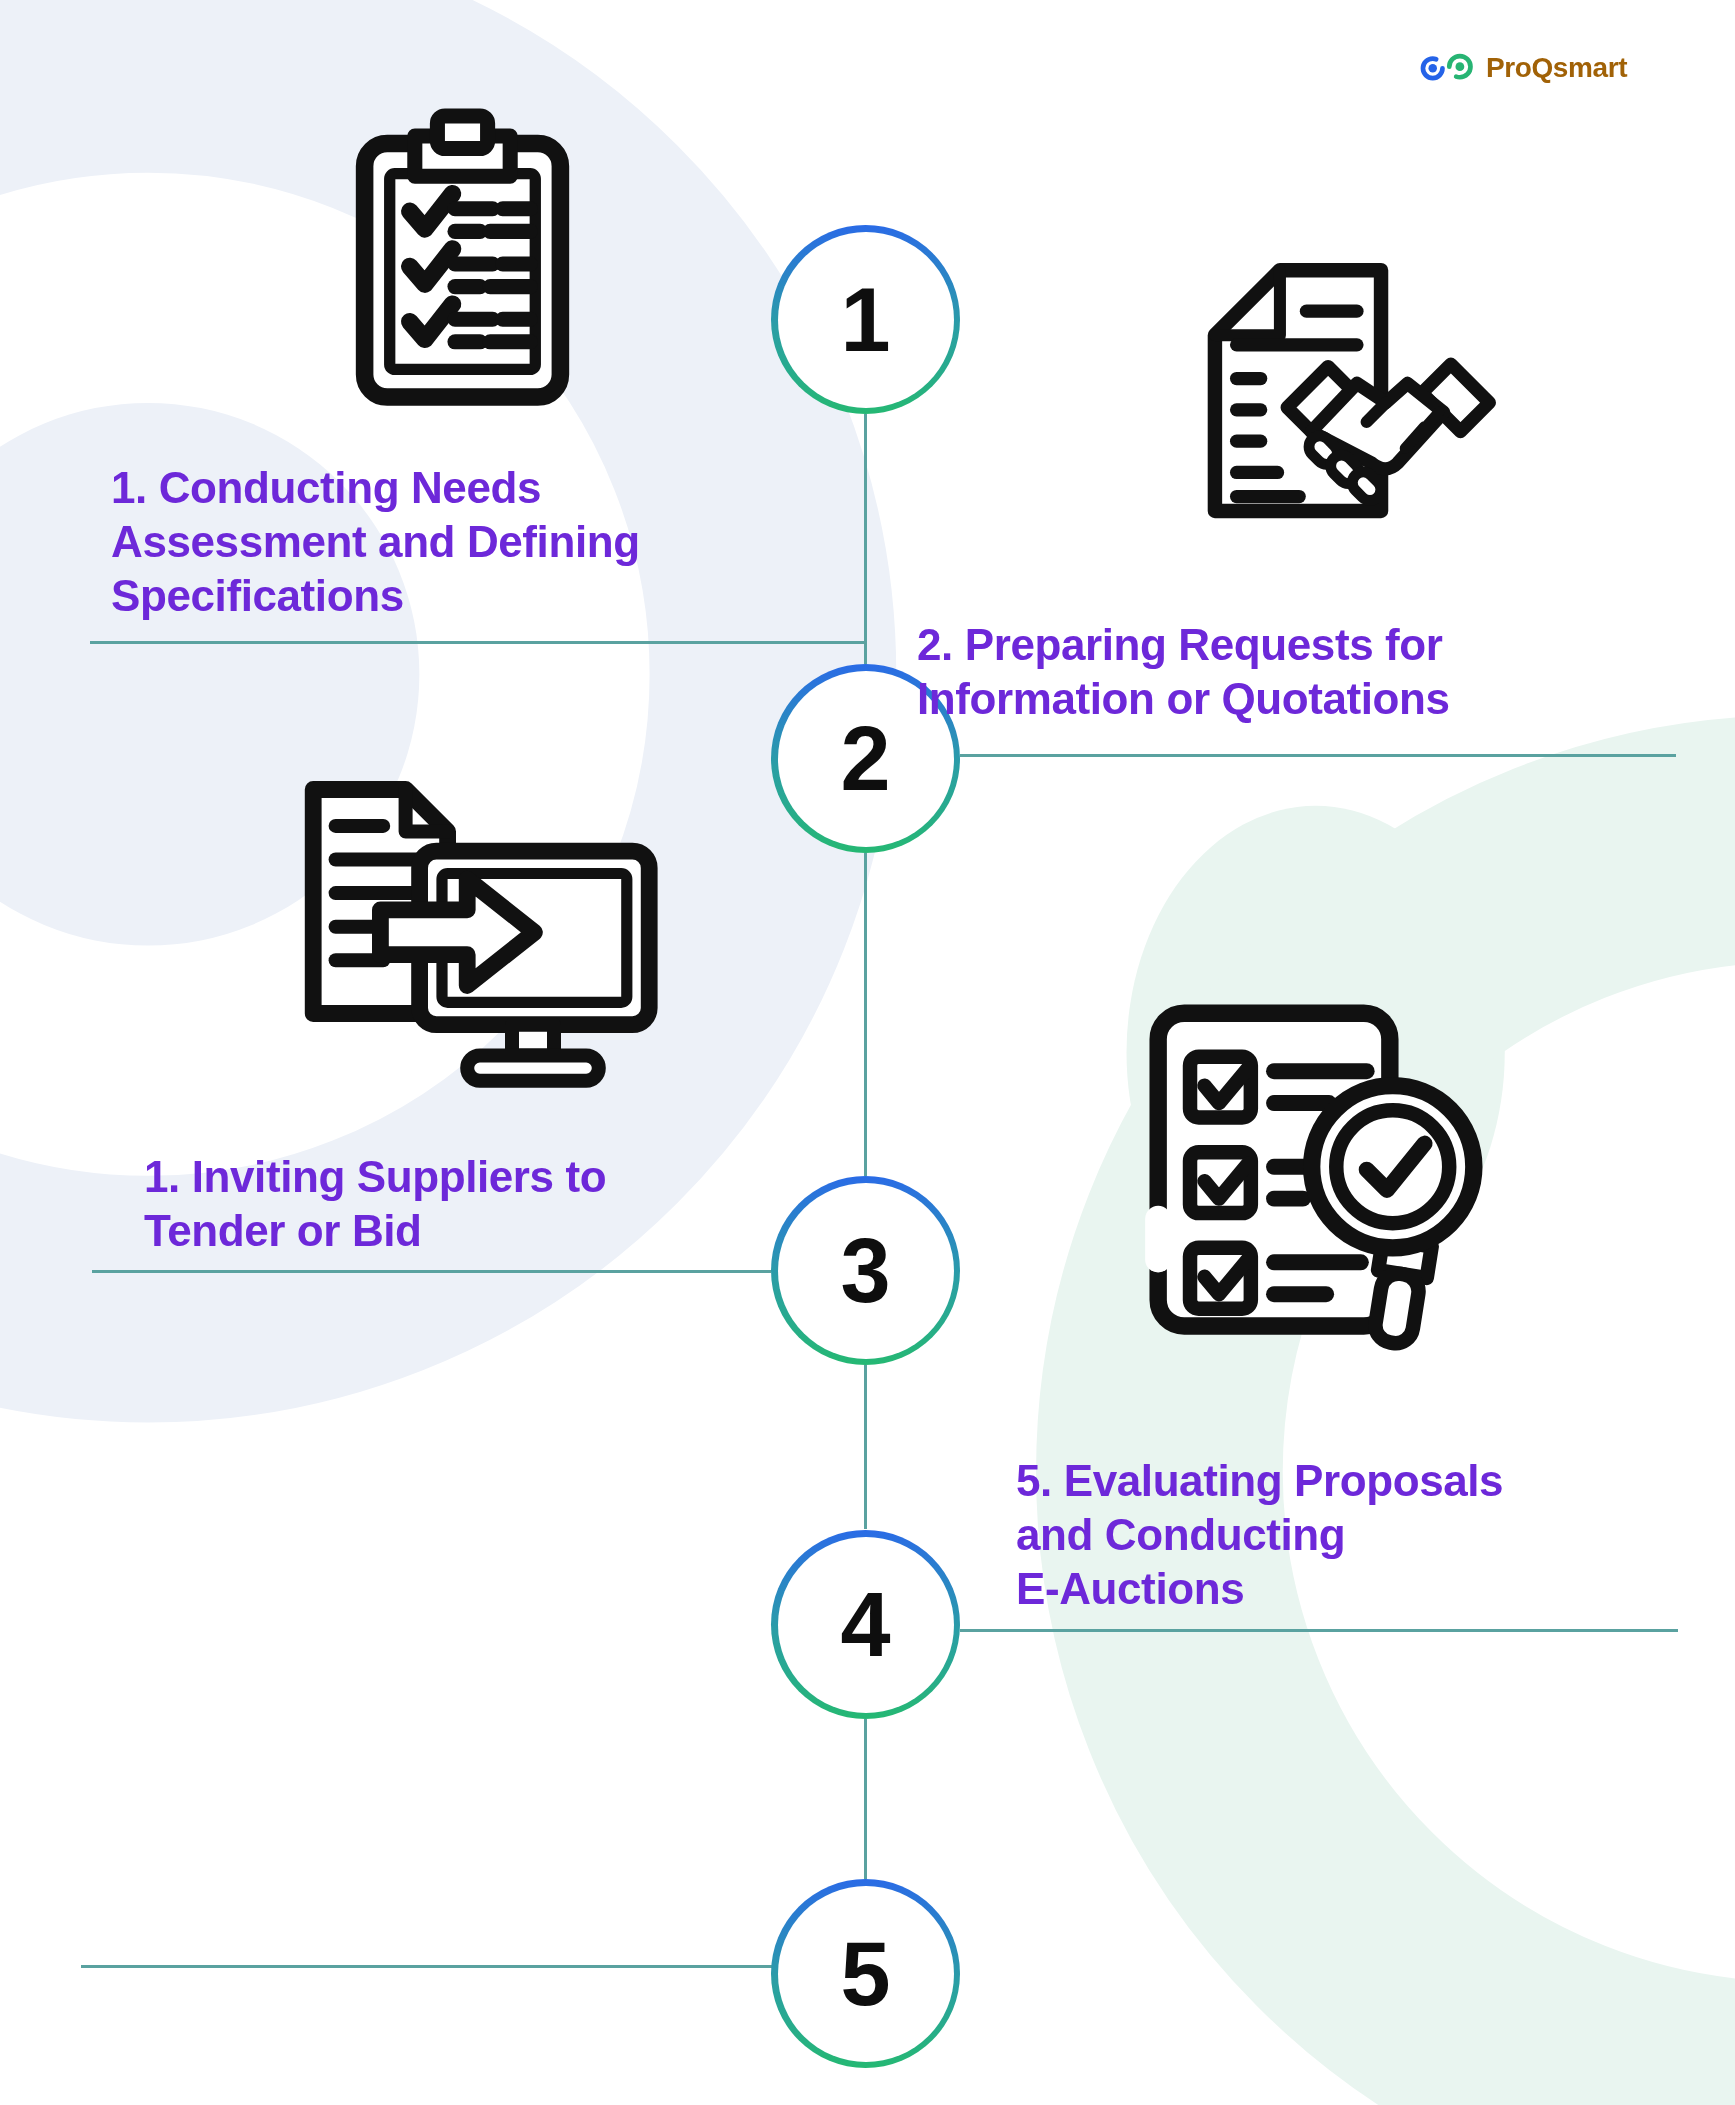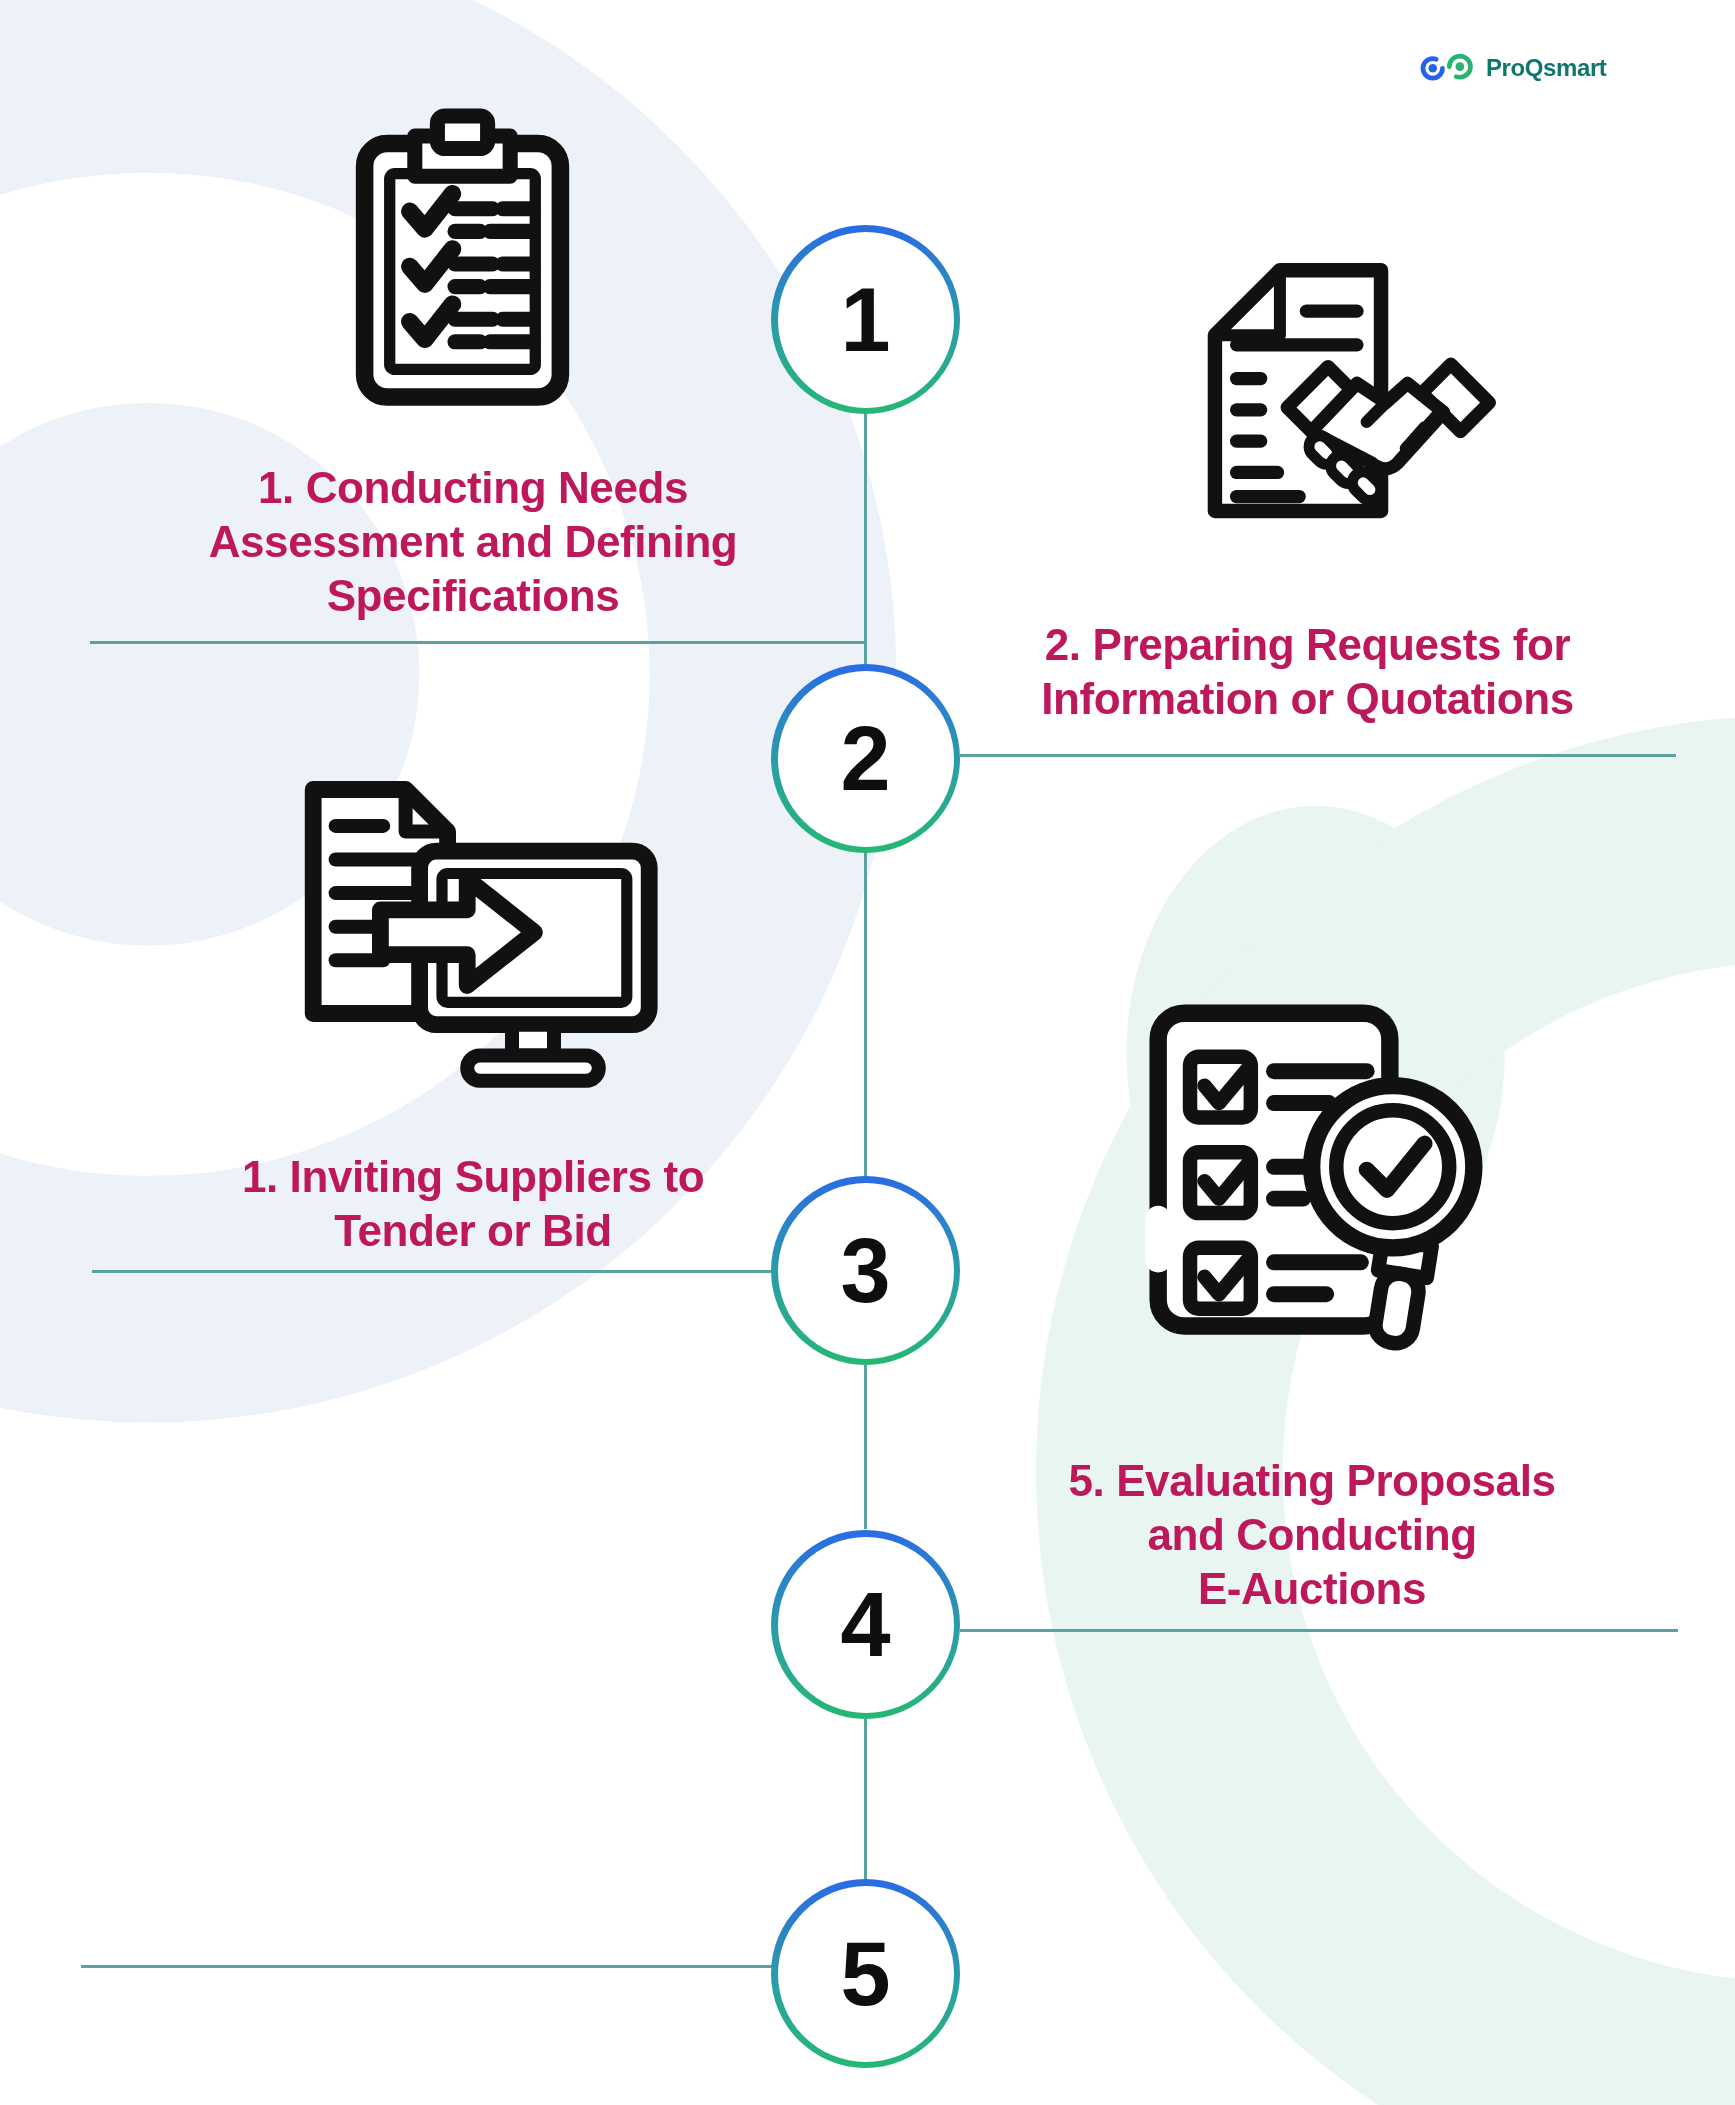--- a/index.html
+++ b/index.html
@@ -9,40 +9,40 @@
     overflow:hidden;
     background:#ffffff;
     font-family:"Liberation Sans","DejaVu Sans",sans-serif;
   }
   .bg{position:absolute;left:0;top:0;}
   .logo{
     position:absolute;left:1420px;top:51px;
     display:flex;align-items:center;gap:10px;
   }
   .logo-text{
-    font-size:24px;font-weight:700;color:#0f766e;letter-spacing:-0.4px;
+    font-size:28px;font-weight:700;color:#a16207;letter-spacing:-0.4px;
   }
   .v-line{position:absolute;left:864px;width:2.5px;background:#5aa2a0;}
   .h-line{position:absolute;height:2.5px;background:#5aa2a0;}
   .num-circle{
     position:absolute;width:189px;height:189px;border-radius:50%;
     background:linear-gradient(180deg,#2a6be6 0%,#2a9fa4 55%,#25b873 100%);
     display:flex;align-items:center;justify-content:center;
   }
   .num-inner{
     width:176px;height:176px;border-radius:50%;background:#ffffff;
     display:flex;align-items:center;justify-content:center;
   }
   .num-inner span{
     font-size:90px;font-weight:800;color:#0e0e0e;line-height:1;
   }
   .step-label{
     position:absolute;
-    font-size:44px;line-height:54px;font-weight:700;color:#be185d;
-    text-align:center;letter-spacing:-0.4px;white-space:pre-line;
+    font-size:44px;line-height:54px;font-weight:700;color:#6d28d9;
+    letter-spacing:-0.4px;white-space:pre-line;
   }
   .icon{position:absolute;}
   .icon svg{display:block;width:100%;height:100%;}
 </style>
 </head>
 <body>
 
 <div class="canvas">
 
   <svg class="bg" width="1735" height="2105" viewBox="0 0 2110 2560">

